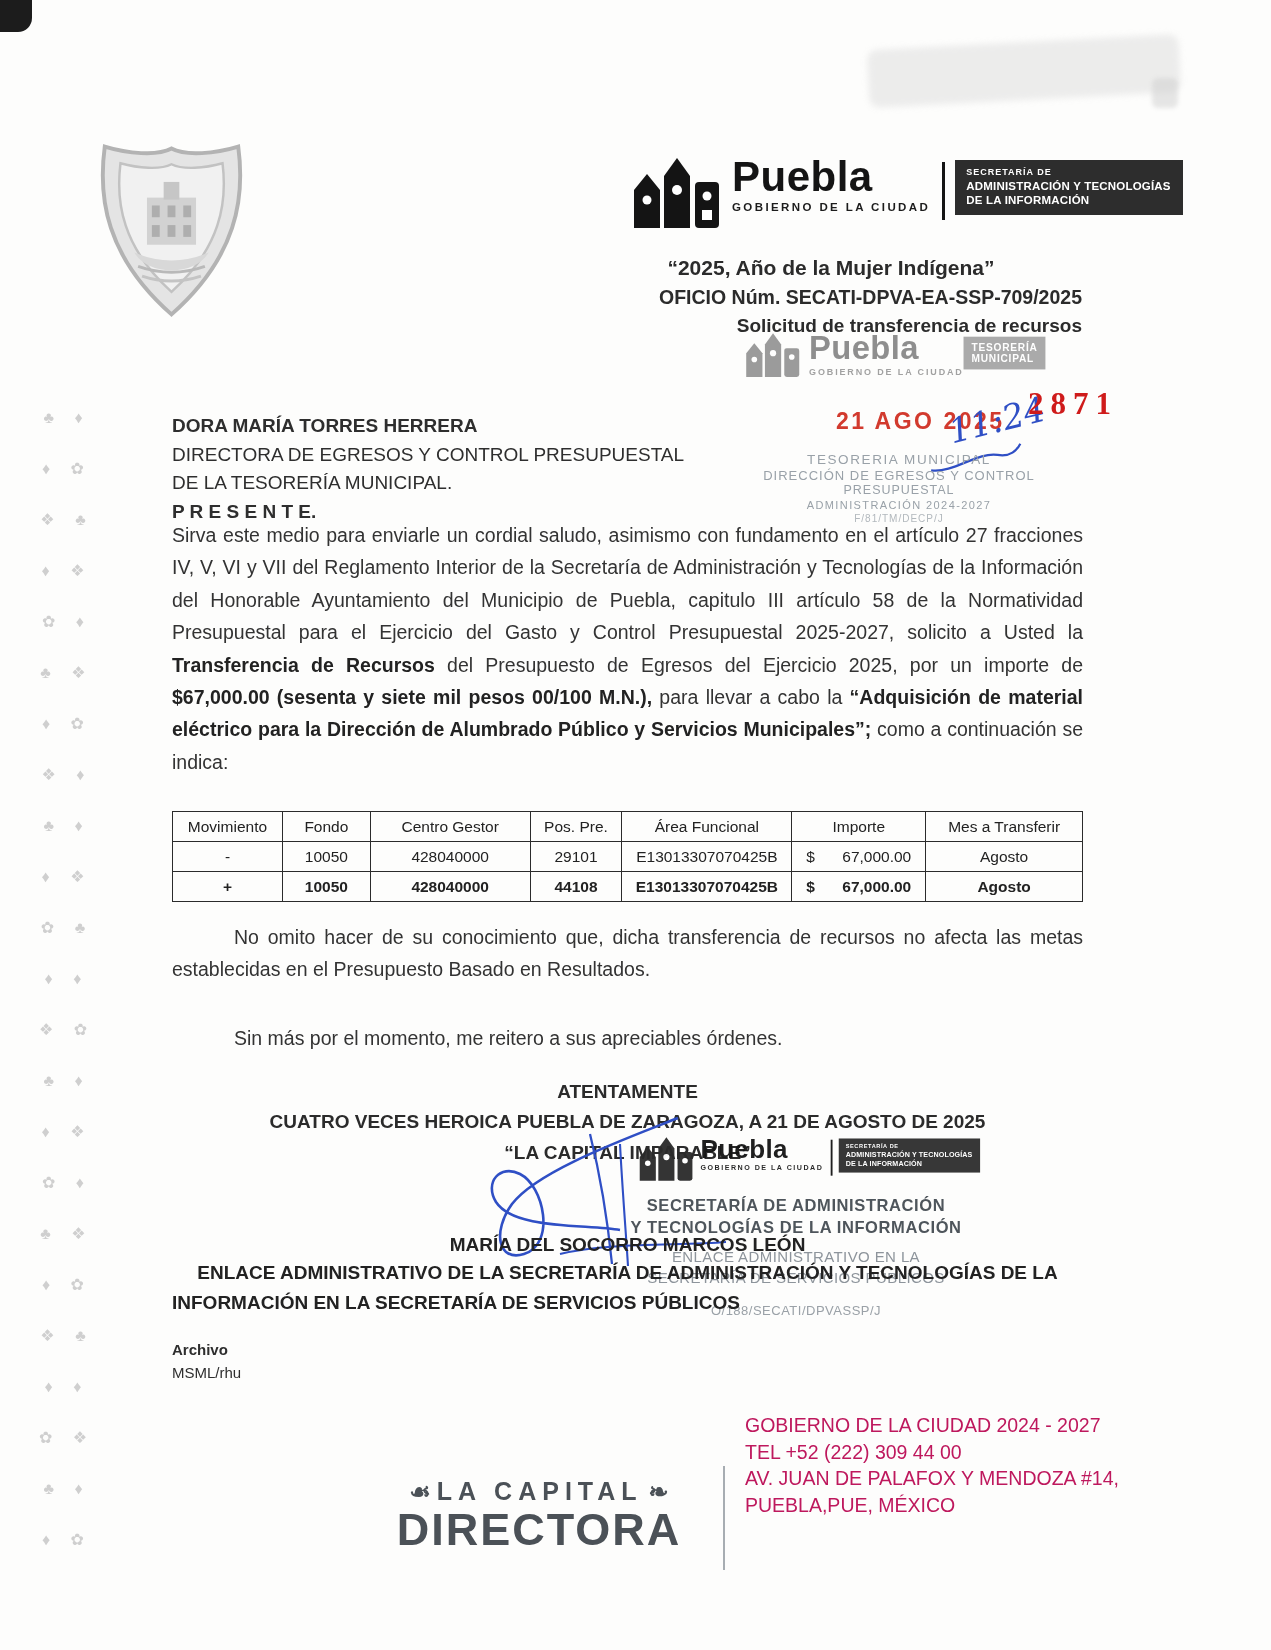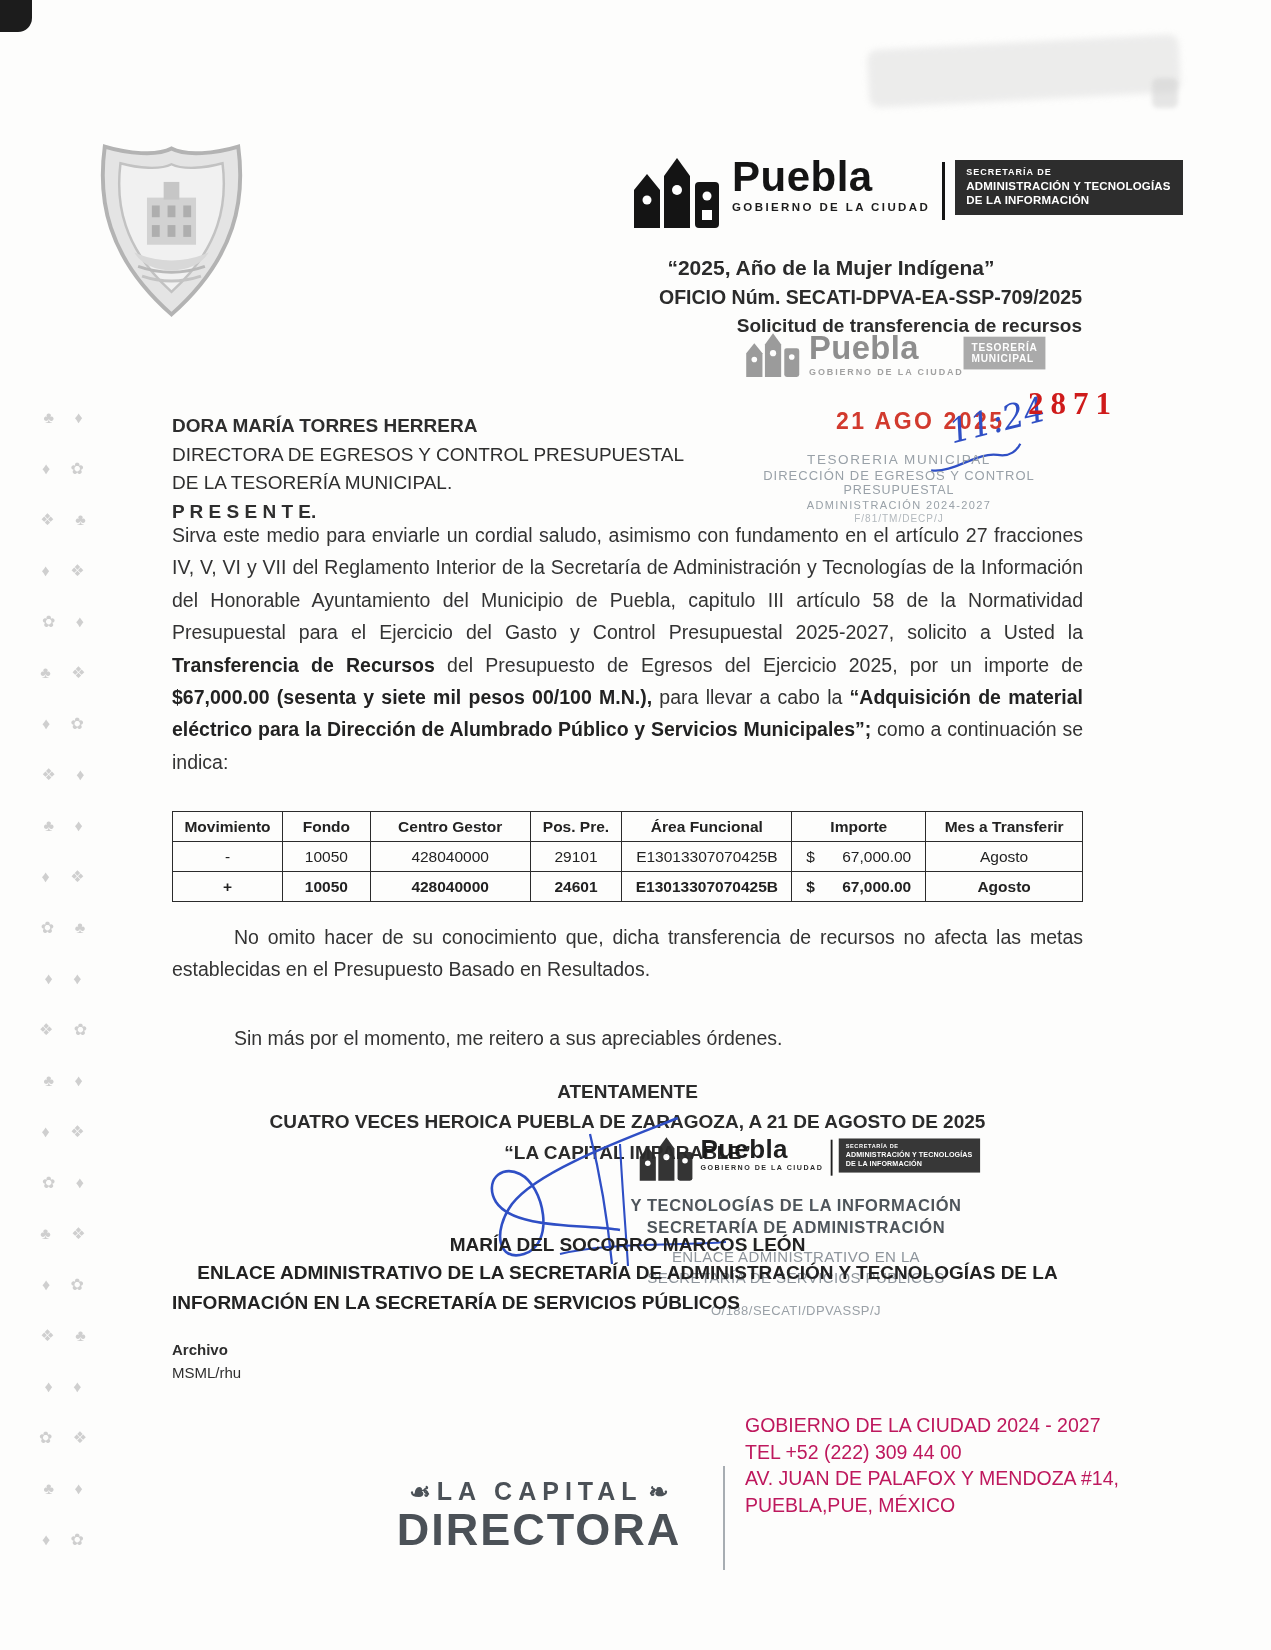--- a/index.html
+++ b/index.html
@@ -66,21 +66,21 @@
   
   .p1{left:172px;top:519px;width:911px;font-size:19.5px;line-height:32.4px;text-align:justify;color:#333;}
   .p1 .b{font-weight:700;color:#222;}
   .p2{left:172px;top:921px;width:911px;font-size:19.5px;line-height:32.4px;text-align:justify;text-indent:62px;color:#333;}
   .p3{left:172px;top:1027px;width:911px;font-size:19.5px;text-indent:62px;color:#333;}
 
   
   .ttable{left:172px;top:811px;width:911px;}
   table{border-collapse:collapse;width:100%;font-size:15.5px;color:#222;}
   th,td{border:1.8px solid #2b2b2b;text-align:center;padding:3px 4px;height:23px;}
-  th{font-weight:700;}
+  th{font-weight:400;}
   tr.sum td{font-weight:700;}
   td.imp{padding:0 14px;}
   .imp-in{display:flex;justify-content:space-between;align-items:center;}
 
   
   .cline{left:172px;width:911px;text-align:center;font-weight:700;font-size:19px;color:#2b2b2b;}
   .atent{top:1081px;}
   .cityline{top:1111px;}
   .slogan{top:1142px;}
 
@@ -259,21 +259,21 @@
               <span>$</span>
               <span>67,000.00</span>
             </div>
         </td>
         <td>Agosto</td>
       </tr>
       <tr class="sum">
         <td>+</td>
         <td>10050</td>
         <td>428040000</td>
-        <td>24601</td>
+        <td>44108</td>
         <td>E13013307070425B</td>
         <td class="imp">
           <div class="imp-in">
               <span>$</span>
               <span>67,000.00</span>
             </div>
         </td>
         <td>Agosto</td>
       </tr>
     </tbody>
@@ -302,22 +302,22 @@
   </div>
   <div class="brand-divider"></div>
   <div class="dept-box">
     <div class="dept-small">SECRETARÍA DE</div>
     <div class="dept-line">ADMINISTRACIÓN Y TECNOLOGÍAS</div>
     <div class="dept-line">DE LA INFORMACIÓN</div>
   </div>
 </div>
 
 <div class="abs sig-dept">
+  <div>SECRETARÍA DE ADMINISTRACIÓN</div>
   <div>Y TECNOLOGÍAS DE LA INFORMACIÓN</div>
-  <div>SECRETARÍA DE ADMINISTRACIÓN</div>
 </div>
 <div class="abs sig-enlace">
   <div>ENLACE ADMINISTRATIVO EN LA</div>
   <div>SECRETARÍA DE SERVICIOS PÚBLICOS</div>
 </div>
 <div class="abs sig-code">O/188/SECATI/DPVASSP/J</div>
 
 <svg class="abs signature-svg" width="290" height="175" viewBox="0 0 290 175">
   <path d="M210 6 C160 26 70 58 44 92 C24 120 30 150 56 142 C88 132 76 74 52 62 C32 52 16 70 28 90 C46 118 120 112 152 118" fill="none" stroke="#2f4fc5" stroke-width="2.6"></path>
   <path d="M122 22 C132 62 140 112 144 152" fill="none" stroke="#2f4fc5" stroke-width="2.3"></path>

